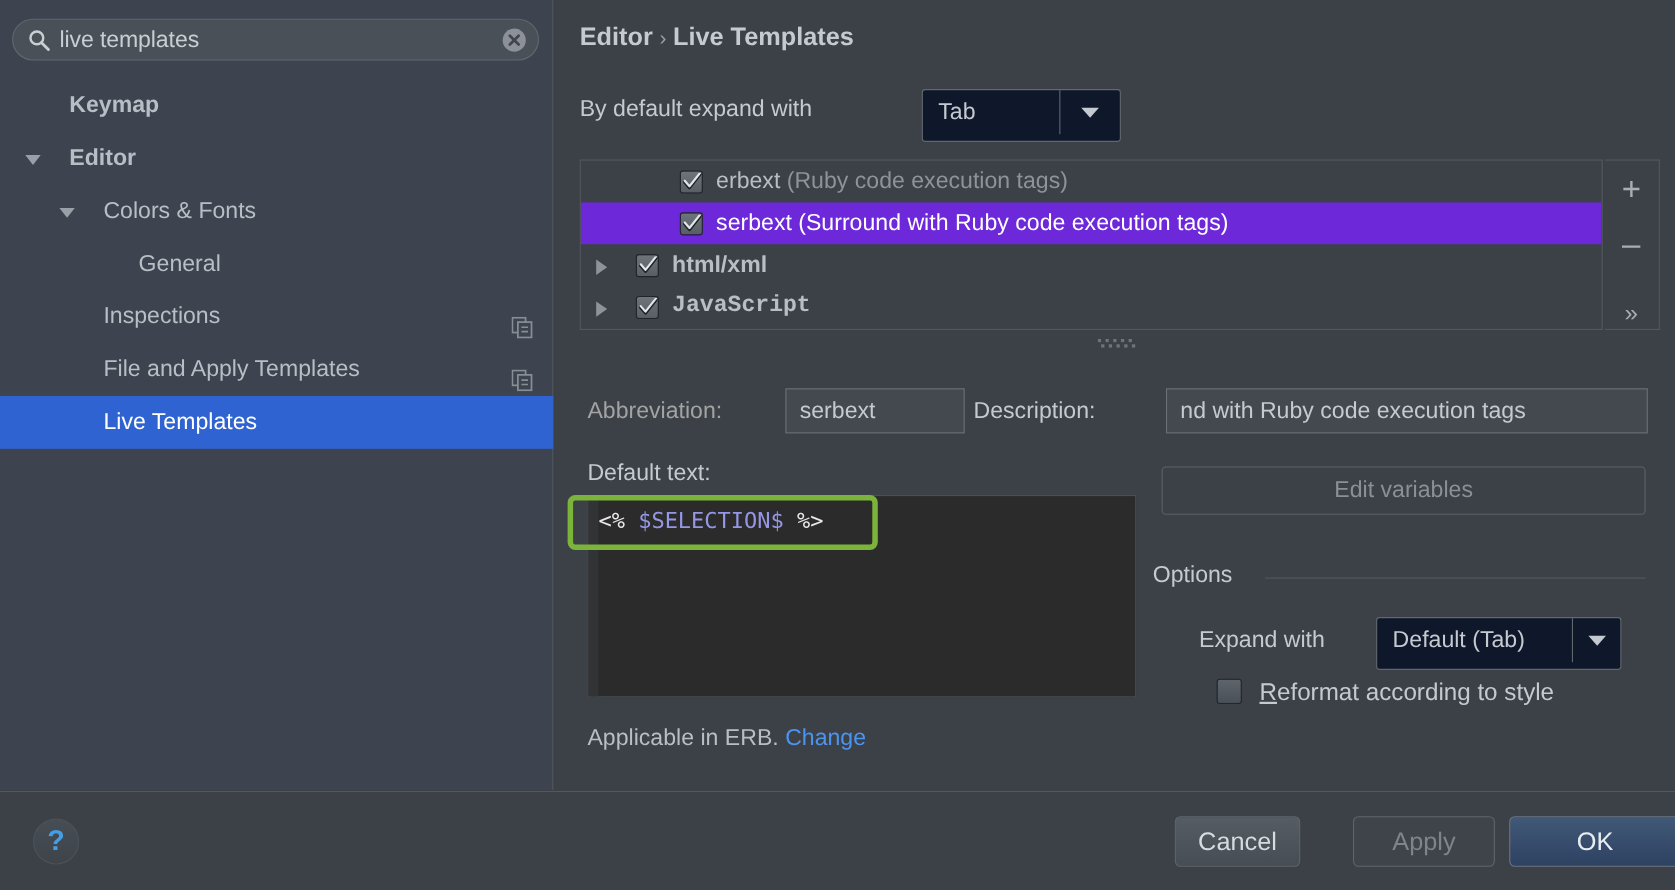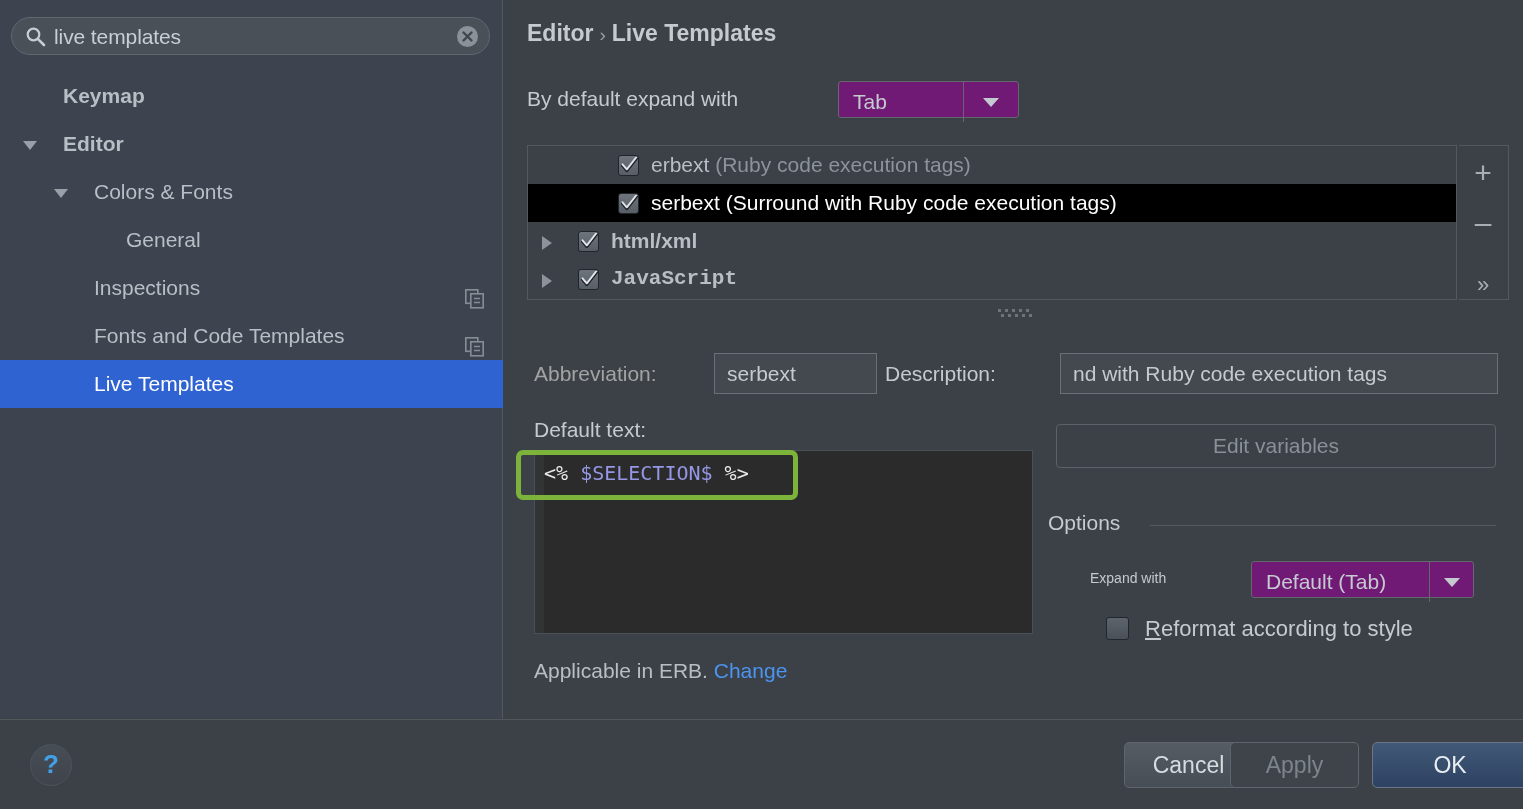--- a/index.html
+++ b/index.html
@@ -125,22 +125,22 @@
     left: 23px; top: 85px;
     height: 42px;
   }
   #expand-label {
     position: absolute; left: 0; top: 2px;
     font-size: 21px; color: #c5cad0; white-space: nowrap;
   }
   .combo {
     position: absolute;
     display: block;
-    height: 37px;
-    background: #701a75;
+    height: 48px;
+    background: #0f172a;
     border: 1px solid #62686e;
     border-radius: 3px;
     box-sizing: border-box;
   }
   .combo .ctext {
     position: absolute;
     left: 14px; top: 0;
     line-height: 40px;
     font-size: 21px;
     color: #c5cad0;
@@ -175,21 +175,21 @@
   }
   .trow {
     position: relative;
     height: 38px;
     line-height: 38px;
     white-space: nowrap;
     font-size: 21px;
     color: #b9bec5;
     box-sizing: border-box;
   }
-  .trow.sel { background: #000000; color: #ffffff; }
+  .trow.sel { background: #6d28d9; color: #ffffff; }
   .trow .tri2 {
     position: absolute;
     left: 14px; top: 14px;
     width: 0; height: 0;
     border-left: 10px solid #8d939b;
     border-top: 7px solid transparent;
     border-bottom: 7px solid transparent;
   }
   .cbx {
     position: absolute;
@@ -322,21 +322,21 @@
   }
   #options-rule {
     position: absolute;
     left: 1150px; top: 525px;
     width: 346px; height: 1px;
     background: #55595f;
   }
   #expandwith-label {
     position: absolute;
     left: 1090px; top: 570px;
-    font-size: 14px; color: #c5cad0; white-space: nowrap;
+    font-size: 21px; color: #c5cad0; white-space: nowrap;
   }
   #reformat-cbx {
     position: absolute;
     left: 1106px; top: 617px;
     width: 23px; height: 23px;
     background: linear-gradient(#5e646c, #4a5057);
     border: 1px solid #23262c;
     border-radius: 3px;
     box-sizing: border-box;
   }
@@ -376,21 +376,21 @@
     height: 46px;
     border-radius: 5px;
     box-sizing: border-box;
     font-size: 23px;
     line-height: 44px;
     text-align: center;
     cursor: pointer;
     user-select: none;
   }
   #btn-cancel {
-    left: 1124px; width: 129px;
+    left: 1068px; width: 114px;
     background: linear-gradient(#565c64, #474d54);
     border: 1px solid #5f656c;
     color: #d7dce1;
   }
   #btn-apply {
     left: 1230px; width: 129px;
     background: #3e444a;
     border: 1px solid #5f656c;
     color: #7e848b;
     cursor: default;
@@ -443,21 +443,21 @@
         <div class="tree-row" style="top: 264px;">
           <span class="lbl" style="left: 94px;">Inspections</span>
           <span class="copy-icon"><svg width="20" height="20" viewBox="0 0 20 20">
               <rect x="0.8" y="0.8" width="12" height="13.5" fill="none" stroke="#878d95" stroke-width="1.6"></rect>
               <rect x="5.8" y="4.8" width="12.4" height="14" fill="#3d4450" stroke="#878d95" stroke-width="1.6"></rect>
               <line x1="9" y1="9.5" x2="15" y2="9.5" stroke="#878d95" stroke-width="1.5"></line>
               <line x1="9" y1="13.5" x2="15" y2="13.5" stroke="#878d95" stroke-width="1.5"></line>
             </svg></span>
         </div>
         <div class="tree-row" style="top: 312px;">
-          <span class="lbl" style="left: 94px;">Fonts and Code Templates</span>
+          <span class="lbl" style="left: 94px;">File and Apply Templates</span>
           <span class="copy-icon"><svg width="20" height="20" viewBox="0 0 20 20">
               <rect x="0.8" y="0.8" width="12" height="13.5" fill="none" stroke="#878d95" stroke-width="1.6"></rect>
               <rect x="5.8" y="4.8" width="12.4" height="14" fill="#3d4450" stroke="#878d95" stroke-width="1.6"></rect>
               <line x1="9" y1="9.5" x2="15" y2="9.5" stroke="#878d95" stroke-width="1.5"></line>
               <line x1="9" y1="13.5" x2="15" y2="13.5" stroke="#878d95" stroke-width="1.5"></line>
             </svg></span>
         </div>
         <div class="tree-row sel" style="top: 360px;">
           <span class="lbl" style="left: 94px;">Live Templates</span>
         </div>

